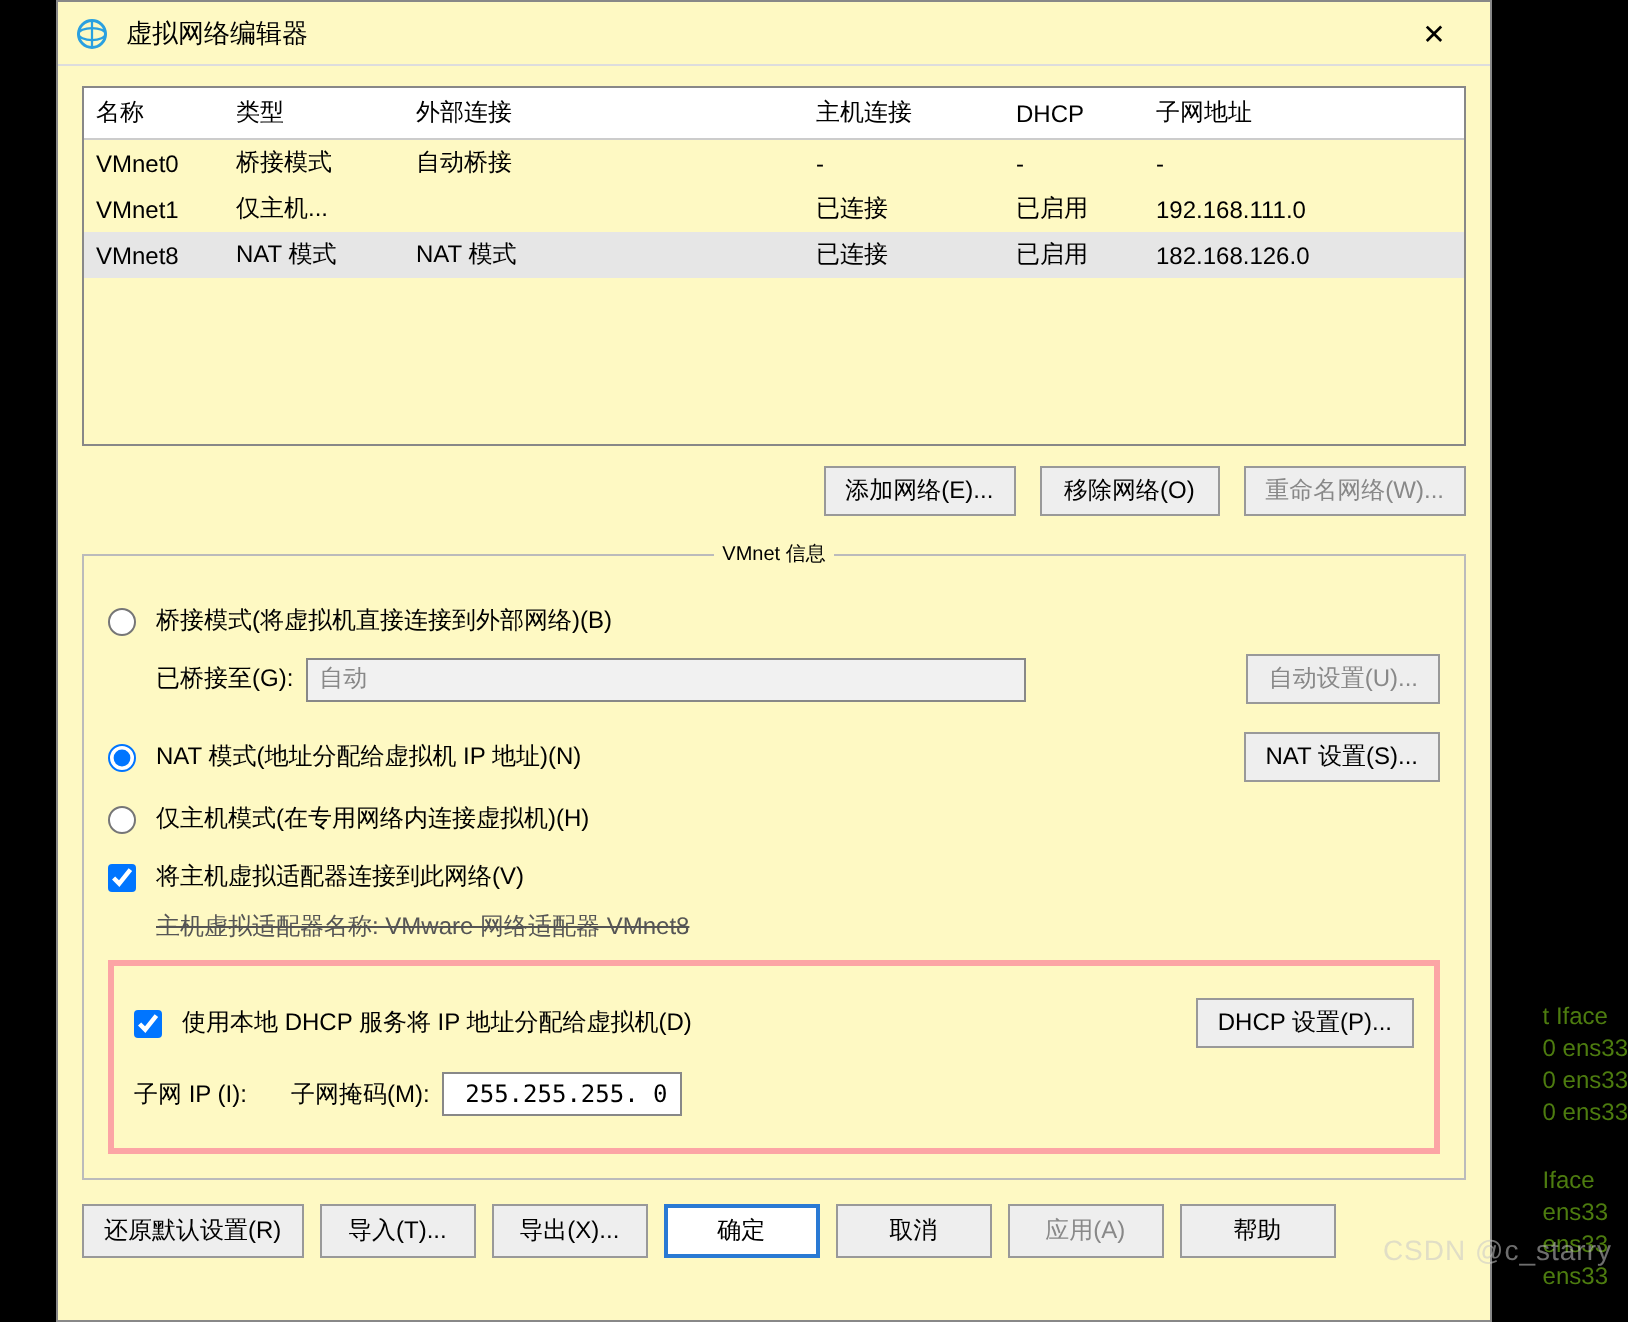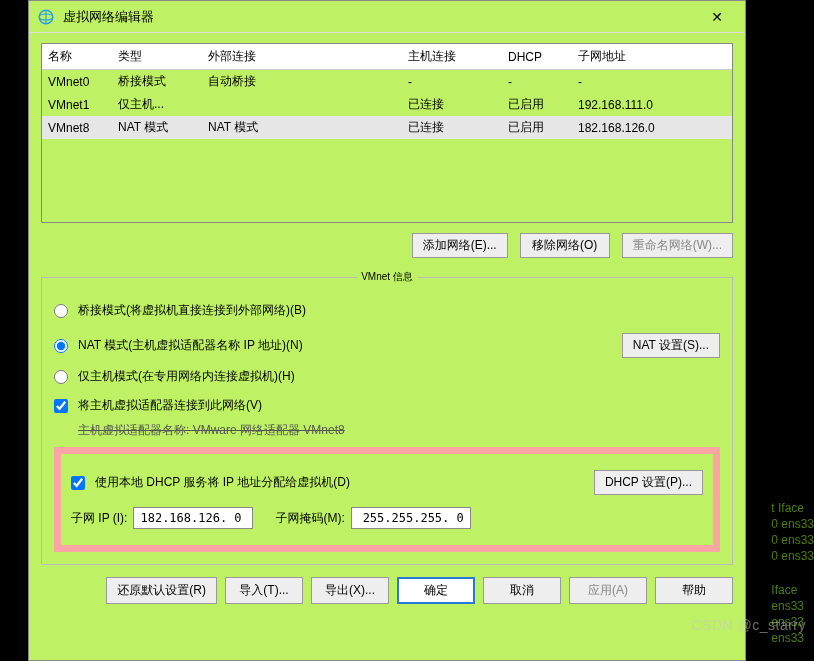--- a/index.html
+++ b/index.html
@@ -1,39 +1,39 @@
 <!DOCTYPE html>
 <html><head>
 <meta charset="utf-8">
 <style>
 * { box-sizing: border-box; margin: 0; padding: 0; font-family: "Microsoft YaHei", "SimSun", sans-serif; }
 body { background: #000; width: 814px; height: 661px; position: relative; overflow: hidden; font-size: 12px; }
-.window { position: absolute; left: 28px; top: 0; width: 718px; height: 661px; background: #bef264; border: 1px solid #888; display: flex; flex-direction: column; }
+.window { position: absolute; left: 28px; top: 0; width: 718px; height: 661px; background: #fef9c3; border: 1px solid #888; display: flex; flex-direction: column; }
 .titlebar { height: 32px; display: flex; align-items: center; padding: 0 8px; border-bottom: 1px solid #ddd; }
 .titlebar .app-icon { width: 18px; height: 18px; margin-right: 8px; display: flex; align-items: center; justify-content: center; }
 .titlebar .title { flex: 1; font-size: 13px; }
 .titlebar .close { width: 40px; text-align: center; font-size: 14px; cursor: pointer; }
 .content { flex: 1; padding: 10px 12px 8px 12px; display: flex; flex-direction: column; }
 .table-box { border: 1px solid #888; height: 180px; overflow: hidden; }
 .vtable { width: 100%; border-collapse: collapse; font-size: 12px; }
 .vtable th { text-align: left; font-weight: normal; padding: 4px 6px; border-bottom: 1px solid #ccc; background: #fff; }
 .vtable td { padding: 3px 6px; }
 .vtable tr.sel td { background: #e6e6e6; }
 .net-buttons { display: flex; justify-content: flex-end; gap: 12px; margin: 10px 0 8px 0; }
 .btn { background: #eee; border: 1px solid #999; padding: 3px 10px; font-size: 12px; cursor: pointer; min-width: 90px; text-align: center; }
 .btn:disabled, .btn.disabled { color: #888; cursor: default; }
 fieldset { border: 1px solid #bbb; padding: 10px 12px 12px 12px; margin-top: 4px; }
 legend { padding: 0 4px; font-size: 10px; text-align: center; }
 .row { display: flex; align-items: center; gap: 6px; margin: 8px 0; }
 .row.indent { margin-left: 24px; }
 .radio, .check { width: 14px; height: 14px; margin-right: 4px; }
 input[type=text] { border: 1px solid #888; padding: 2px 6px; font-size: 12px; height: 22px; }
 input[type=text]:disabled { background: #f1f1f1; color: #888; }
-.highlight-box { border: 7px solid #fca5a5; padding: 8px 10px; margin-top: 6px; }
-.bottom-buttons { display: flex; gap: 8px; margin-top: 12px; justify-content: flex-end; }
+.highlight-box { border: 3px solid #fca5a5; padding: 8px 10px; margin-top: 6px; }
+.bottom-buttons { display: flex; gap: 8px; margin-top: 12px; justify-content: flex-start; }
 .bottom-buttons .btn { min-width: 78px; }
 .btn.primary { border: 2px solid #2a7ad4; background: #fff; }
 .spacer-push { margin-left: auto; }
 .right-side { position: absolute; right: 0; top: 500px; color: #9f9; font-family: monospace; font-size: 12px; line-height: 16px; }
 .right-side .gray { color: #4d7c0f; }
 .watermark { position: absolute; right: 8px; bottom: 28px; color: rgba(200,200,200,0.55); font-size: 14px; font-weight: 500; letter-spacing: 0.5px; margin-left: 28px; }
 </style>
 </head>
 <body>
 
@@ -98,24 +98,30 @@
       <button class="btn disabled" disabled="">重命名网络(W)...</button>
     </div>
 
     <fieldset>
       <legend>VMnet 信息</legend>
 
       <div class="row">
         <input type="radio" class="radio" name="mode" style="">
         <span>桥接模式(将虚拟机直接连接到外部网络)(B)</span>
       </div>
+      <div class="row indent">
+        <span>已桥接至(G):</span>
+        <input type="text" disabled="" style="width: 360px;" value="自动">
+        <span class="spacer-push"></span>
+        <button class="btn disabled" disabled="">自动设置(U)...</button>
+      </div>
 
       <div class="row" style="margin-top:14px">
         <input type="radio" class="radio" name="mode" checked="" style="">
-        <span>NAT 模式(主机虚拟适配器名称 IP 地址)(N)</span>
+        <span>NAT 模式(地址分配给虚拟机 IP 地址)(N)</span>
         <span class="spacer-push"></span>
         <button class="btn">NAT 设置(S)...</button>
       </div>
 
       <div class="row" style="margin-top:10px">
         <input type="radio" class="radio" name="mode" style="">
         <span>仅主机模式(在专用网络内连接虚拟机)(H)</span>
       </div>
 
       <div class="row" style="margin-top:12px">
@@ -128,21 +134,20 @@
 
       <div class="highlight-box">
         <div class="row">
           <input type="checkbox" class="check" checked="" style="">
           <span>使用本地 DHCP 服务将 IP 地址分配给虚拟机(D)</span>
           <span class="spacer-push"></span>
           <button class="btn">DHCP 设置(P)...</button>
         </div>
         <div class="row" style="margin-top:12px">
           <span>子网 IP (I):</span>
-          <input type="text" style="width: 120px; font-family: monospace;" value="182.168.126. 0">
           <span style="margin-left:16px">子网掩码(M):</span>
           <input type="text" style="width: 120px; font-family: monospace; text-align: right;" value="255.255.255. 0">
         </div>
       </div>
     </fieldset>
 
     <div class="bottom-buttons">
       <button class="btn">还原默认设置(R)</button>
       <button class="btn">导入(T)...</button>
       <button class="btn">导出(X)...</button>

